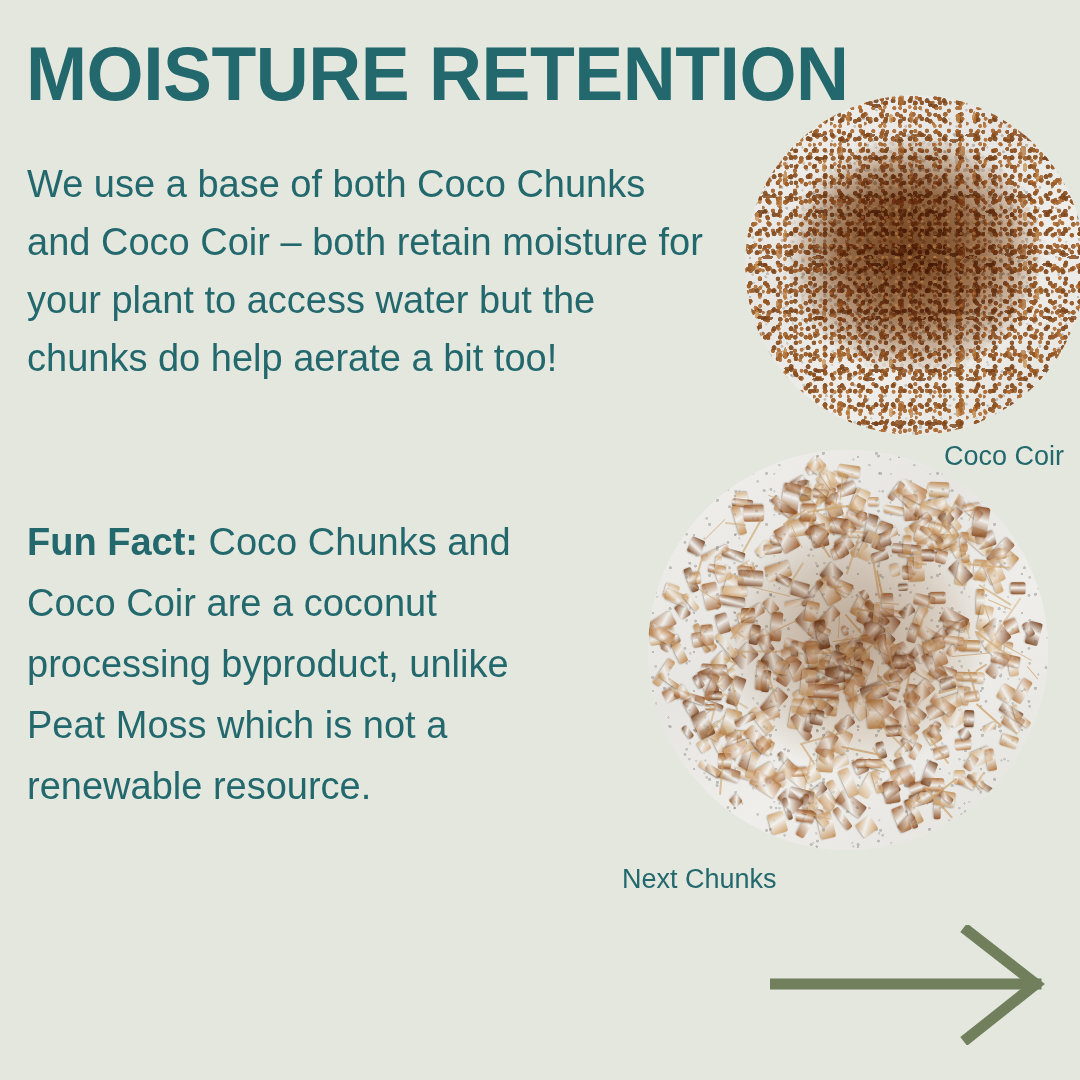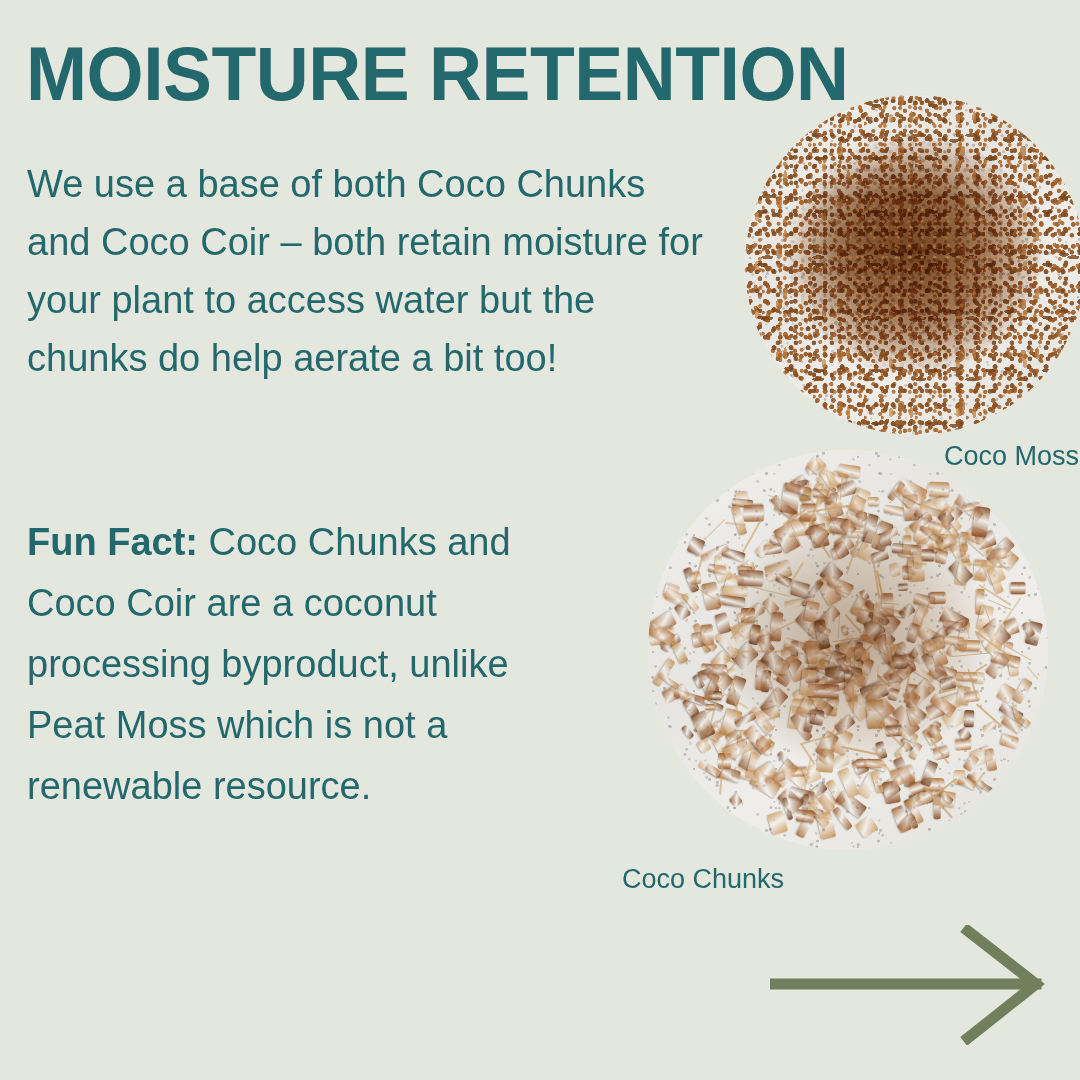--- a/index.html
+++ b/index.html
@@ -748,23 +748,23 @@
         <div class="chip-fiber" style="left: 133.1px; top: 65.8px; width: 26.9px; height: 2.2px; transform: rotate(146.3deg); opacity: 0.9;"></div>
         <div class="chip-fiber" style="left: 78.3px; top: 178px; width: 26.8px; height: 1.5px; transform: rotate(128.9deg); opacity: 0.71;"></div>
         <div class="chip-fiber" style="left: 76.6px; top: 73.1px; width: 20.9px; height: 1.6px; transform: rotate(6.7deg); opacity: 0.59;"></div>
         <div class="chip-fiber" style="left: 164px; top: 233px; width: 15.7px; height: 1.9px; transform: rotate(158.7deg); opacity: 0.68;"></div>
         <div class="chip-fiber" style="left: 183.9px; top: 188.2px; width: 43.3px; height: 1.2px; transform: rotate(172.1deg); opacity: 0.83;"></div>
         <div class="chip-fiber" style="left: 376.4px; top: 222.1px; width: 16.5px; height: 1.2px; transform: rotate(50deg); opacity: 0.79;"></div>
       </div>
     <div class="chunk-mound"></div>
   </div>
 
-  <div class="caption" id="caption-coir">Coco Moss</div>
-
-  <div class="caption" id="caption-chunks">Coco Chunks</div>
+  <div class="caption" id="caption-coir">Coco Coir</div>
+
+  <div class="caption" id="caption-chunks">Next Chunks</div>
 
 
   <svg id="next-arrow" viewBox="0 0 290 120">
     <g fill="none" stroke="#717F5C" stroke-width="11" stroke-linecap="square">
       <line x1="2" y1="59" x2="266" y2="59"></line>
       <polyline points="198,6 266,59 198,113"></polyline>
     </g>
   </svg>
 
 </div>

